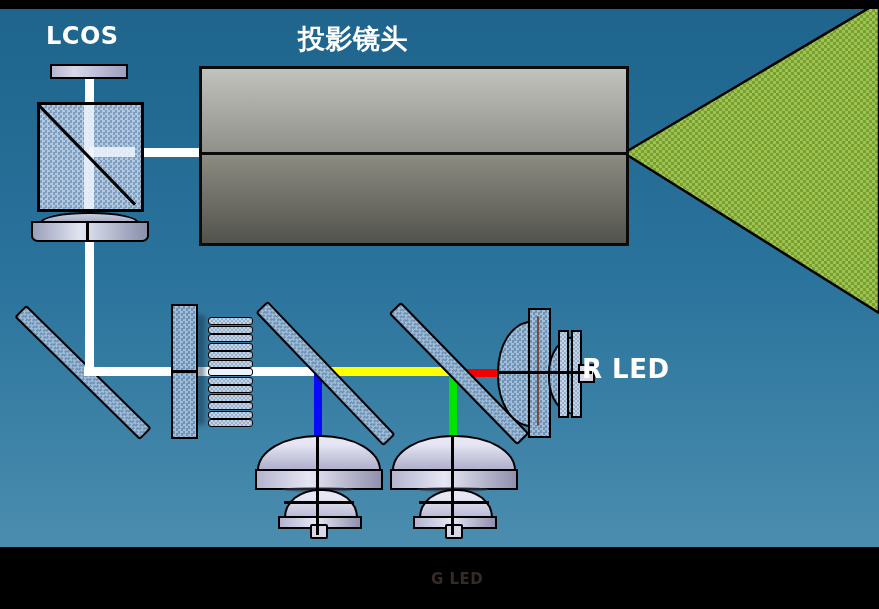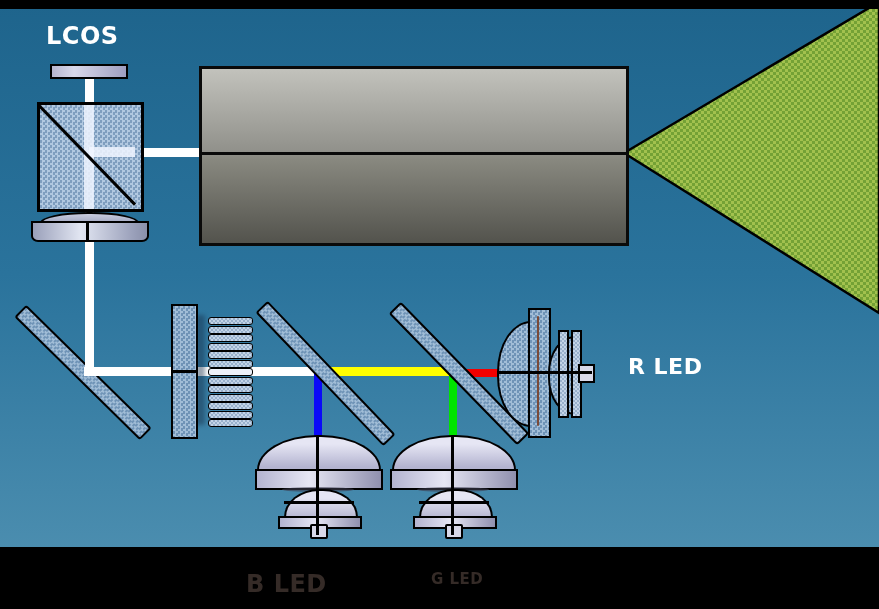--- a/index.html
+++ b/index.html
@@ -9,21 +9,21 @@
     background:linear-gradient(180deg,var(--background-top) 0%,var(--background-mid) 45%,var(--background-bottom) 100%);
   }
   .abs{position:absolute;}
   .bar{left:0;width:879px;background:var(--bar-black);}
   #top-bar{top:0;height:9px;}
   #bottom-bar{top:547px;height:62px;}
 
   .lbl{position:absolute;font-weight:bold;white-space:nowrap;letter-spacing:.5px;}
   #lbl-lcos{left:46px;top:22px;font-size:24px;color:var(--label-white);}
   #lbl-proj{left:298px;top:21px;font-size:27px;color:var(--label-white);}
-  #lbl-rled{left:628px;top:354px;font-size:22px;color:var(--label-white);}
+  #lbl-rled{left:582px;top:354px;font-size:26px;color:var(--label-white);}
   #lbl-bled{left:246px;top:570px;font-size:24px;color:var(--label-dark);}
   #lbl-gled{left:431px;top:570px;font-size:15px;color:var(--label-dark);}
 
   
   .tex{
     background-color:var(--glass);
     background-image:repeating-conic-gradient(rgba(255,255,255,.28) 0% 25%, rgba(8,25,55,.12) 25% 50%);
     background-size:5px 5px;
   }
   .tex-light{
@@ -206,17 +206,17 @@
     <div id="r-thin-1" class="abs tex-light"></div>
     <div id="r-thin-2" class="abs tex-light"></div>
     <div id="r-stub" class="abs"></div>
     <div id="r-axis" class="abs"></div>
   </div>
 
   <div id="top-bar" class="abs bar"></div>
   <div id="bottom-bar" class="abs bar"></div>
 
   <div id="lbl-lcos" class="lbl">LCOS</div>
+  <div id="lbl-proj" class="lbl">投影镜头</div>
   <div id="lbl-rled" class="lbl">R LED</div>
-  <div id="lbl-bled" class="lbl">B LED</div>
   <div id="lbl-gled" class="lbl">G LED</div>
 
 </div>
 
 </body></html>

